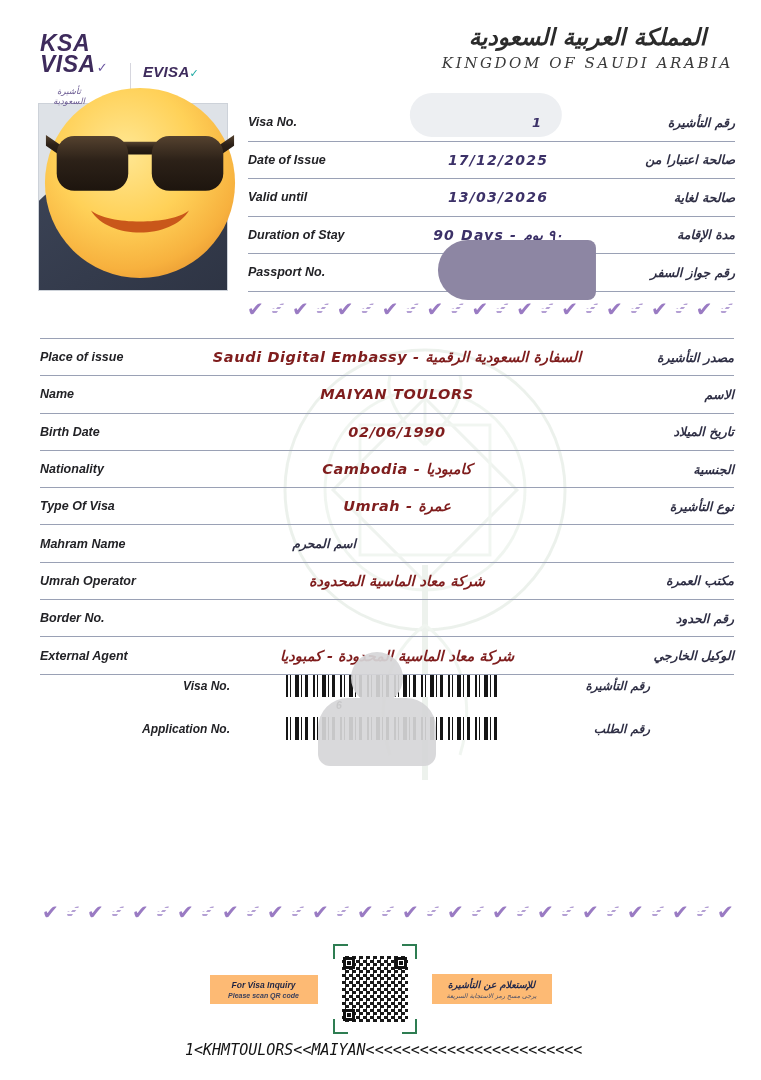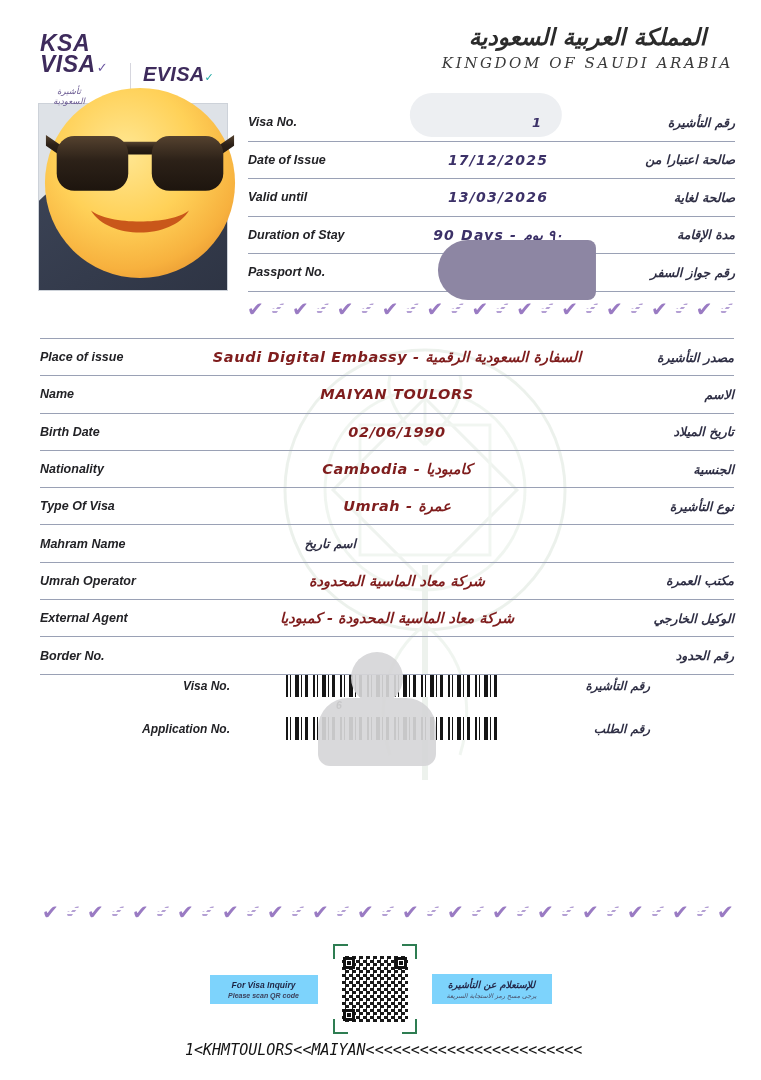--- a/index.html
+++ b/index.html
@@ -8,21 +8,21 @@
 
   
   .watermark{position:absolute;left:265px;top:325px;width:320px;height:470px;opacity:.55;z-index:0;}
 
   
   .logo-block{position:absolute;left:40px;top:33px;z-index:2;}
   .logo-main{font-weight:800;font-size:23px;line-height:.92;color:#3e2b5c;letter-spacing:.5px;}
   .logo-check{font-size:13px;color:#6a55a0;margin-left:1px;}
   .logo-tagline{font-family:"DejaVu Sans",sans-serif;font-size:8.5px;color:#6a5a92;margin-top:11px;direction:rtl;text-align:center;width:58px;}
   .evisa-block{position:absolute;left:130px;top:63px;border-left:1px solid #d6d6de;padding-left:12px;height:30px;z-index:2;}
-  .evisa-text{font-weight:800;font-size:20px;color:#3e2b5c;letter-spacing:.3px;}
+  .evisa-text{font-weight:800;font-size:15px;color:#3e2b5c;letter-spacing:.3px;}
   .evisa-check{color:#1ba8a2;font-size:11px;}
   .crest{position:absolute;right:28px;top:24px;text-align:center;z-index:2;}
   .crest-ar{font-family:"DejaVu Sans",sans-serif;font-weight:bold;font-size:23px;color:#2b2b2b;direction:rtl;}
   .crest-en{font-family:"DejaVu Serif","Liberation Serif",serif;font-size:15px;letter-spacing:2.6px;color:#3a3a3a;margin-top:4px;white-space:nowrap;}
 
   
   .photo{position:absolute;left:38px;top:103px;width:190px;height:188px;background:#dee2e7;
          border:1px solid #cdd2d9;box-sizing:border-box;overflow:hidden;z-index:1;}
   .hijab{position:absolute;bottom:-34px;left:-30px;width:250px;height:160px;
          background:linear-gradient(145deg,#3d4558,#2b3140);
@@ -72,21 +72,21 @@
   .bc-sub{position:absolute;left:50px;top:25px;font-size:10.5px;font-weight:bold;color:#222;}
   .bc-ar{margin-left:auto;width:122px;text-align:right;direction:rtl;font-size:12px;font-weight:600;color:#2f2f45;
          font-family:"DejaVu Sans",sans-serif;}
   .silhouette{position:absolute;left:318px;top:652px;width:118px;height:114px;z-index:4;opacity:.92;}
   .silhouette .head{position:absolute;left:33px;top:0;width:52px;height:52px;border-radius:50%;background:#d6d6d8;}
   .silhouette .torso{position:absolute;left:0;top:46px;width:118px;height:68px;border-radius:30px 30px 12px 12px;background:#d6d6d8;}
 
   
   .qr-sec{position:absolute;left:0;top:944px;width:761px;display:flex;justify-content:center;
           align-items:center;gap:15px;z-index:2;}
-  .qr-box{background:#7dd3fc;padding:5px 8px;}
+  .qr-box{background:#fdba74;padding:5px 8px;}
   .qr-box-en{width:92px;text-align:center;}
   .qr-en1{font-size:8.5px;font-weight:bold;color:#1f2544;}
   .qr-en2{font-size:7px;font-weight:bold;color:#3c415c;margin-top:2px;}
   .qr-box-ar{width:104px;text-align:center;direction:rtl;font-family:"DejaVu Sans",sans-serif;}
   .qr-ar1{font-size:9.5px;font-weight:bold;color:#252a4c;}
   .qr-ar2{font-size:6.3px;color:#4a4f68;margin-top:2px;}
   .qr-code{position:relative;width:84px;height:90px;}
   .qr-corner{position:absolute;width:13px;height:13px;border:0 solid #2e7d52;}
   .qr-corner.tl{left:0;top:0;border-left-width:2px;border-top-width:2px;}
   .qr-corner.tr{right:0;top:0;border-right-width:2px;border-top-width:2px;}
@@ -267,36 +267,36 @@
         <div class="d-value">Cambodia - كامبوديا</div>
         <div class="d-ar">الجنسية</div>
       </div>
       <div class="drow">
         <div class="d-label">Type Of Visa</div>
         <div class="d-value">Umrah - عمرة</div>
         <div class="d-ar">نوع التأشيرة</div>
       </div>
       <div class="drow">
         <div class="d-label">Mahram Name</div>
-        <div class="d-ar">اسم تاريخ</div>
+        <div class="d-ar">اسم المحرم</div>
       </div>
       <div class="drow">
         <div class="d-label">Umrah Operator</div>
         <div class="d-value">شركة معاد الماسية المحدودة</div>
         <div class="d-ar">مكتب العمرة</div>
       </div>
       <div class="drow">
+        <div class="d-label">Border No.</div>
+        <div class="d-value"></div>
+        <div class="d-ar">رقم الحدود</div>
+      </div>
+      <div class="drow">
         <div class="d-label">External Agent</div>
         <div class="d-value">شركة معاد الماسية المحدودة - كمبوديا</div>
         <div class="d-ar">الوكيل الخارجي</div>
-      </div>
-      <div class="drow">
-        <div class="d-label">Border No.</div>
-        <div class="d-value"></div>
-        <div class="d-ar">رقم الحدود</div>
       </div>
     </div>
 
   <div class="barcodes">
       <div class="bc-row">
         <div class="bc-label">Visa No.</div>
         <div class="bc-wrap">
           <div class="bc-bar"></div>
           <div class="bc-sub">6</div>
         </div>

